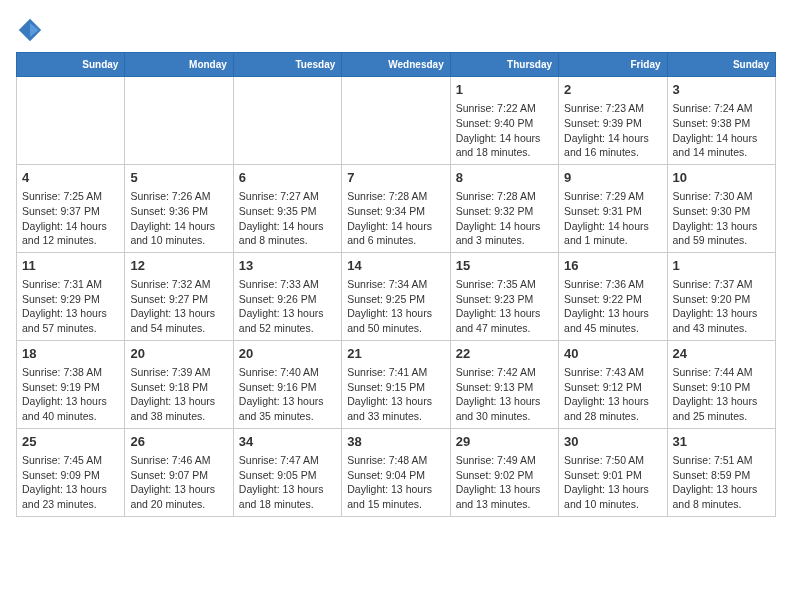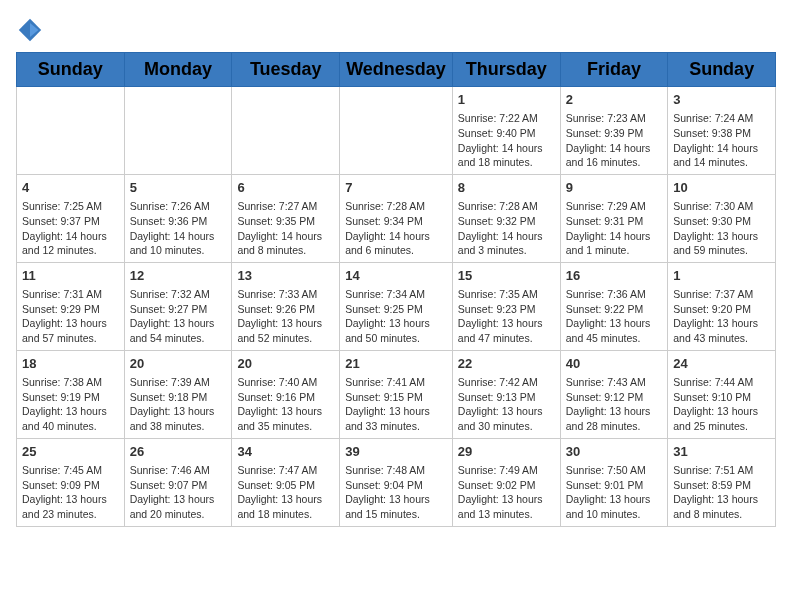--- a/index.html
+++ b/index.html
@@ -50,24 +50,24 @@
       color: #555;
       margin-top: 2px;
     }
     .calendar {
       width: 100%;
       border-collapse: collapse;
       font-size: 11px;
     }
     .calendar th {
       background-color: #3a7abf;
-      color: #000000;
-      text-align: center;
+      color: #ffffff;
+      text-align: right;
       padding: 6px 6px;
-      font-size: 18px;
+      font-size: 10px;
       font-weight: bold;
       border: 1px solid #2a6aaf;
     }
     .calendar td {
       border: 1px solid #ccc;
       vertical-align: top;
       padding: 4px 5px;
       width: 108px;
       height: 80px;
       color: #333;
@@ -246,21 +246,21 @@
         </td>
         <td class="has-data">
           <span class="day-number">26</span>
           <div class="day-info">Sunrise: 7:46 AM<br>Sunset: 9:07 PM<br>Daylight: 13 hours and 20 minutes.</div>
         </td>
         <td class="has-data">
           <span class="day-number">34</span>
           <div class="day-info">Sunrise: 7:47 AM<br>Sunset: 9:05 PM<br>Daylight: 13 hours and 18 minutes.</div>
         </td>
         <td class="has-data">
-          <span class="day-number">39</span>
+          <span class="day-number">38</span>
           <div class="day-info">Sunrise: 7:48 AM<br>Sunset: 9:04 PM<br>Daylight: 13 hours and 15 minutes.</div>
         </td>
         <td class="has-data">
           <span class="day-number">29</span>
           <div class="day-info">Sunrise: 7:49 AM<br>Sunset: 9:02 PM<br>Daylight: 13 hours and 13 minutes.</div>
         </td>
         <td class="has-data">
           <span class="day-number">30</span>
           <div class="day-info">Sunrise: 7:50 AM<br>Sunset: 9:01 PM<br>Daylight: 13 hours and 10 minutes.</div>
         </td>

